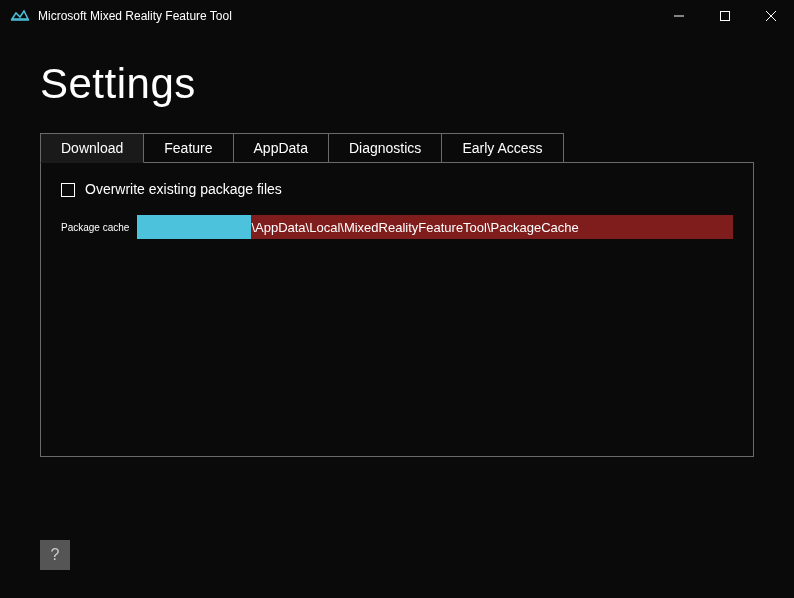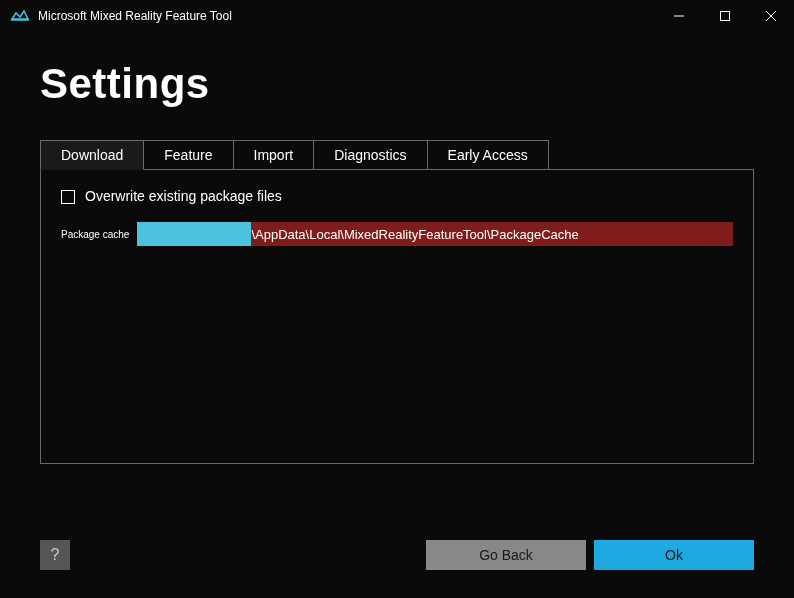--- a/index.html
+++ b/index.html
@@ -46,24 +46,24 @@
       display: flex;
       align-items: center;
       justify-content: center;
       cursor: pointer;
     }
     .content {
       padding: 0 40px;
     }
     .page-title {
       font-size: 42px;
-      font-weight: 700;
+      font-weight: 400;
       color: #ffffff;
       margin-top: 28px;
-      margin-bottom: 32px;
+      margin-bottom: 25px;
       letter-spacing: 0.5px;
     }
     .tabs-container {
       display: flex;
     }
     .tab {
       padding: 6px 20px;
       border: 1px solid #6a6a6a;
       font-size: 14px;
       color: #ffffff;
@@ -206,21 +206,21 @@
     </div>
   </div>
 </div>
 
 <div class="content">
   <h1 class="page-title">Settings</h1>
 
   <div class="tabs-container">
     <div class="tab active">Download</div>
     <div class="tab">Feature</div>
-    <div class="tab">Import</div>
+    <div class="tab">AppData</div>
     <div class="tab">Diagnostics</div>
     <div class="tab">Early Access</div>
   </div>
 
   <div class="tab-panel">
 
     <div class="checkbox-row">
       <div class="checkbox"></div>
       <div class="checkbox-label">Overwrite existing package files</div>
     </div>
@@ -230,17 +230,13 @@
       <div class="path-value">
         <div class="path-redacted"></div>
         <div class="path-text">\AppData\Local\MixedRealityFeatureTool\PackageCache</div>
       </div>
     </div>
   </div>
 </div>
 
 <div class="footer">
   <div class="help-btn">?</div>
-  <div class="footer-buttons">
-    <div class="btn btn-secondary">Go Back</div>
-    <div class="btn btn-primary">Ok</div>
-  </div>
 </div>
 
 </body></html>

